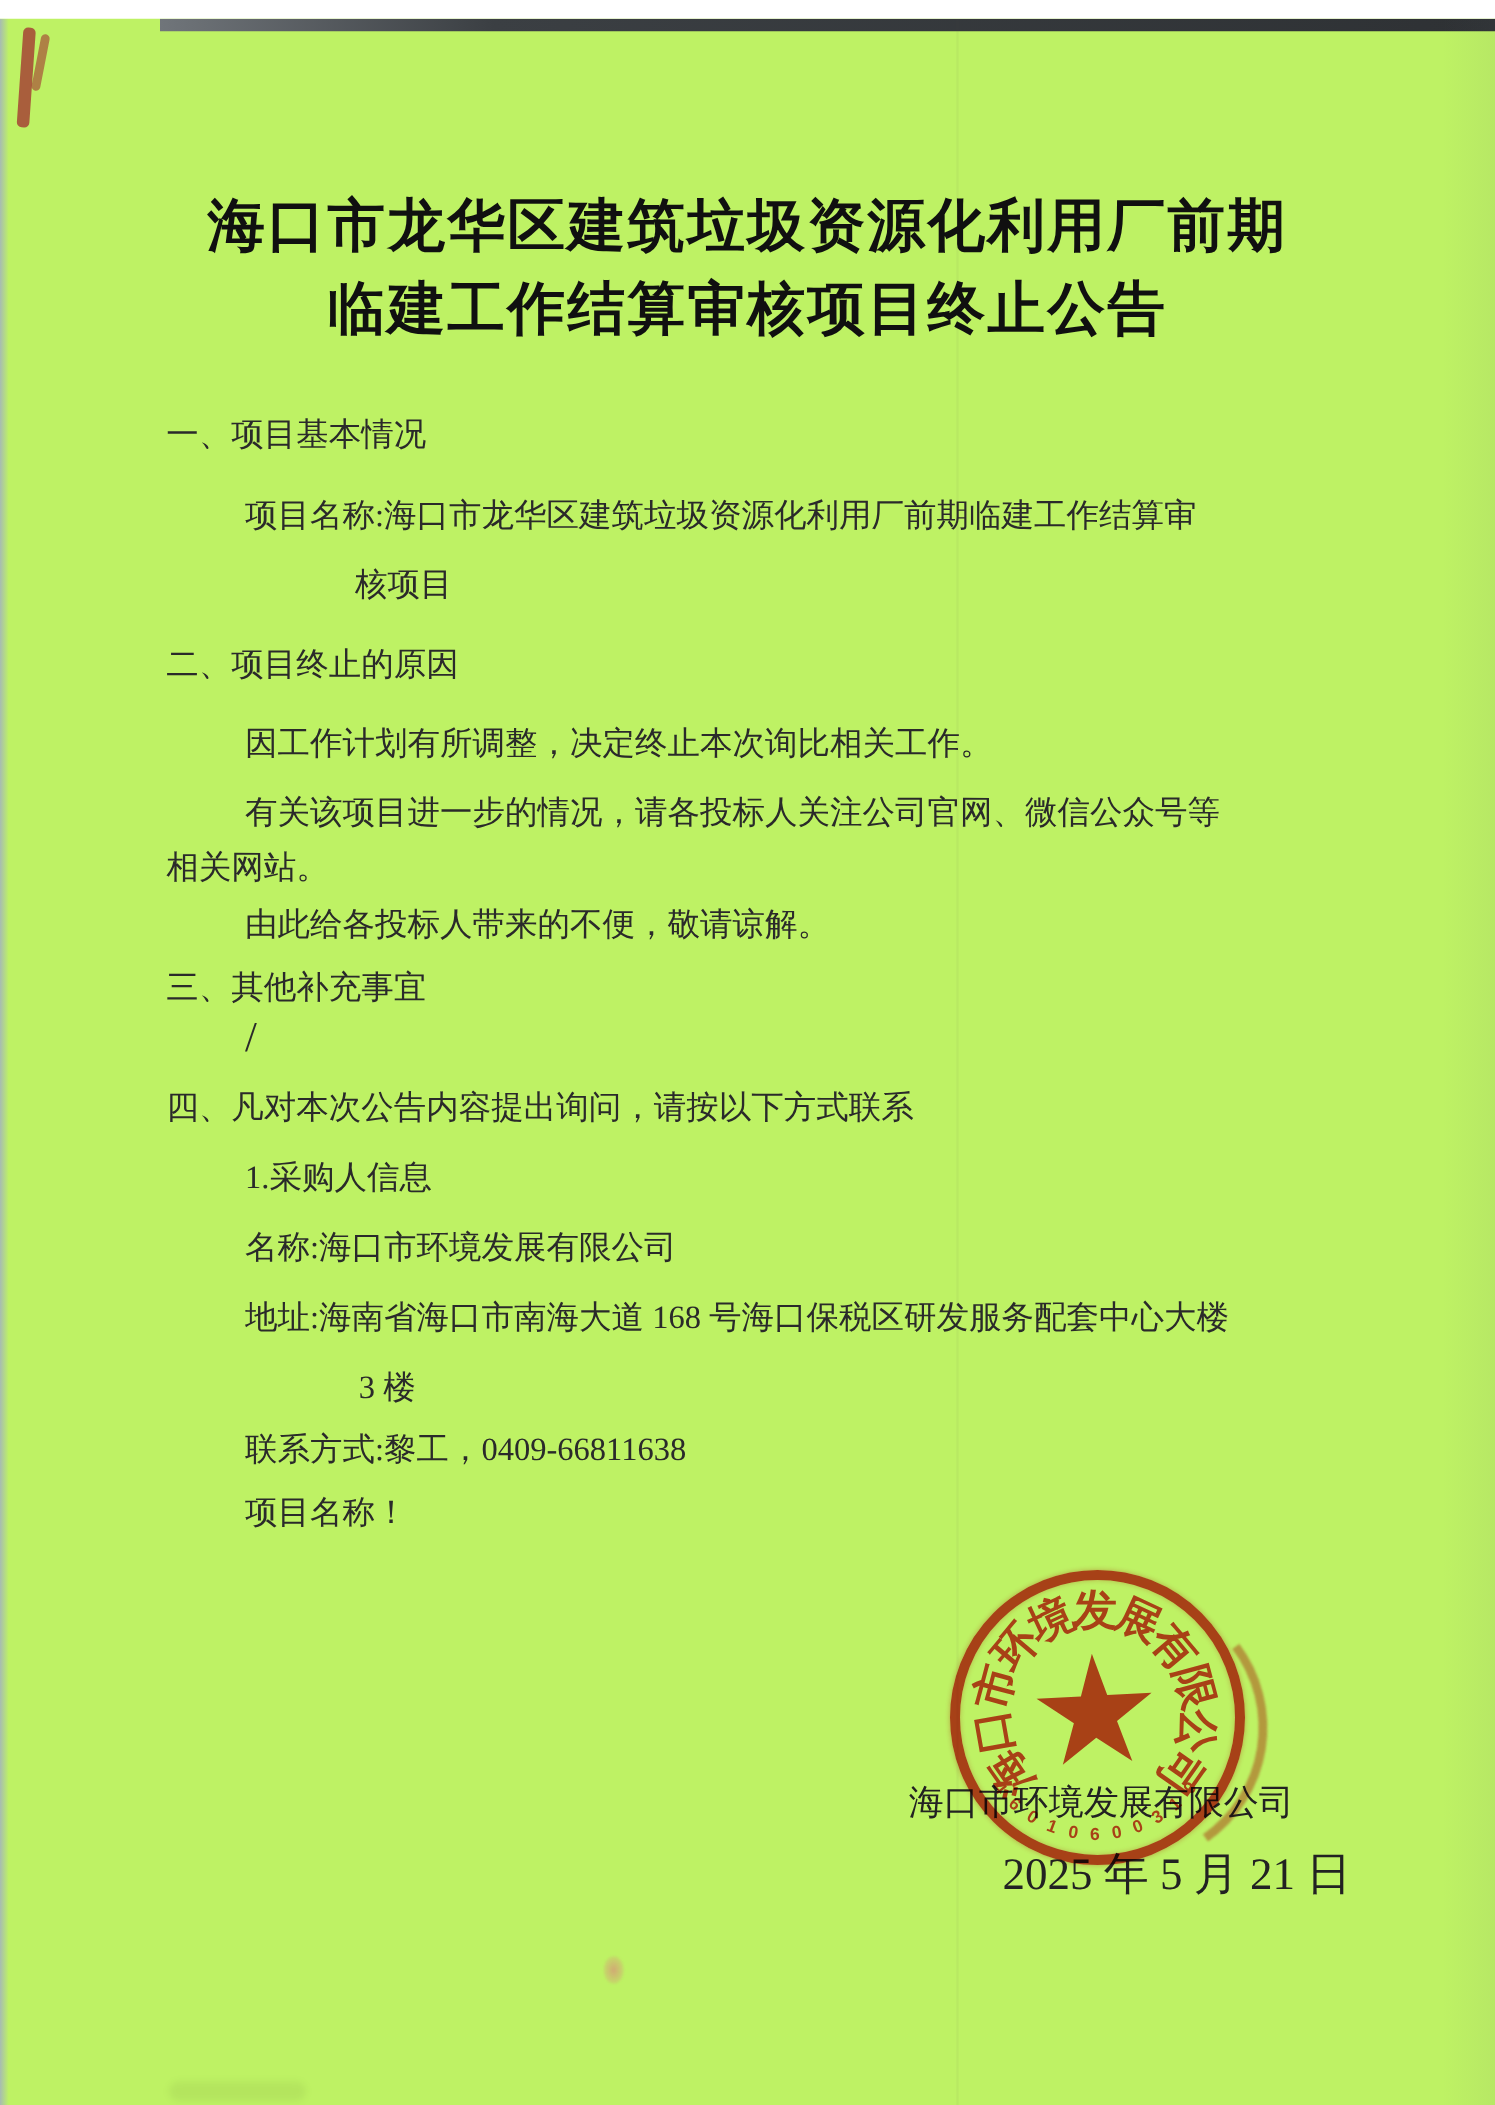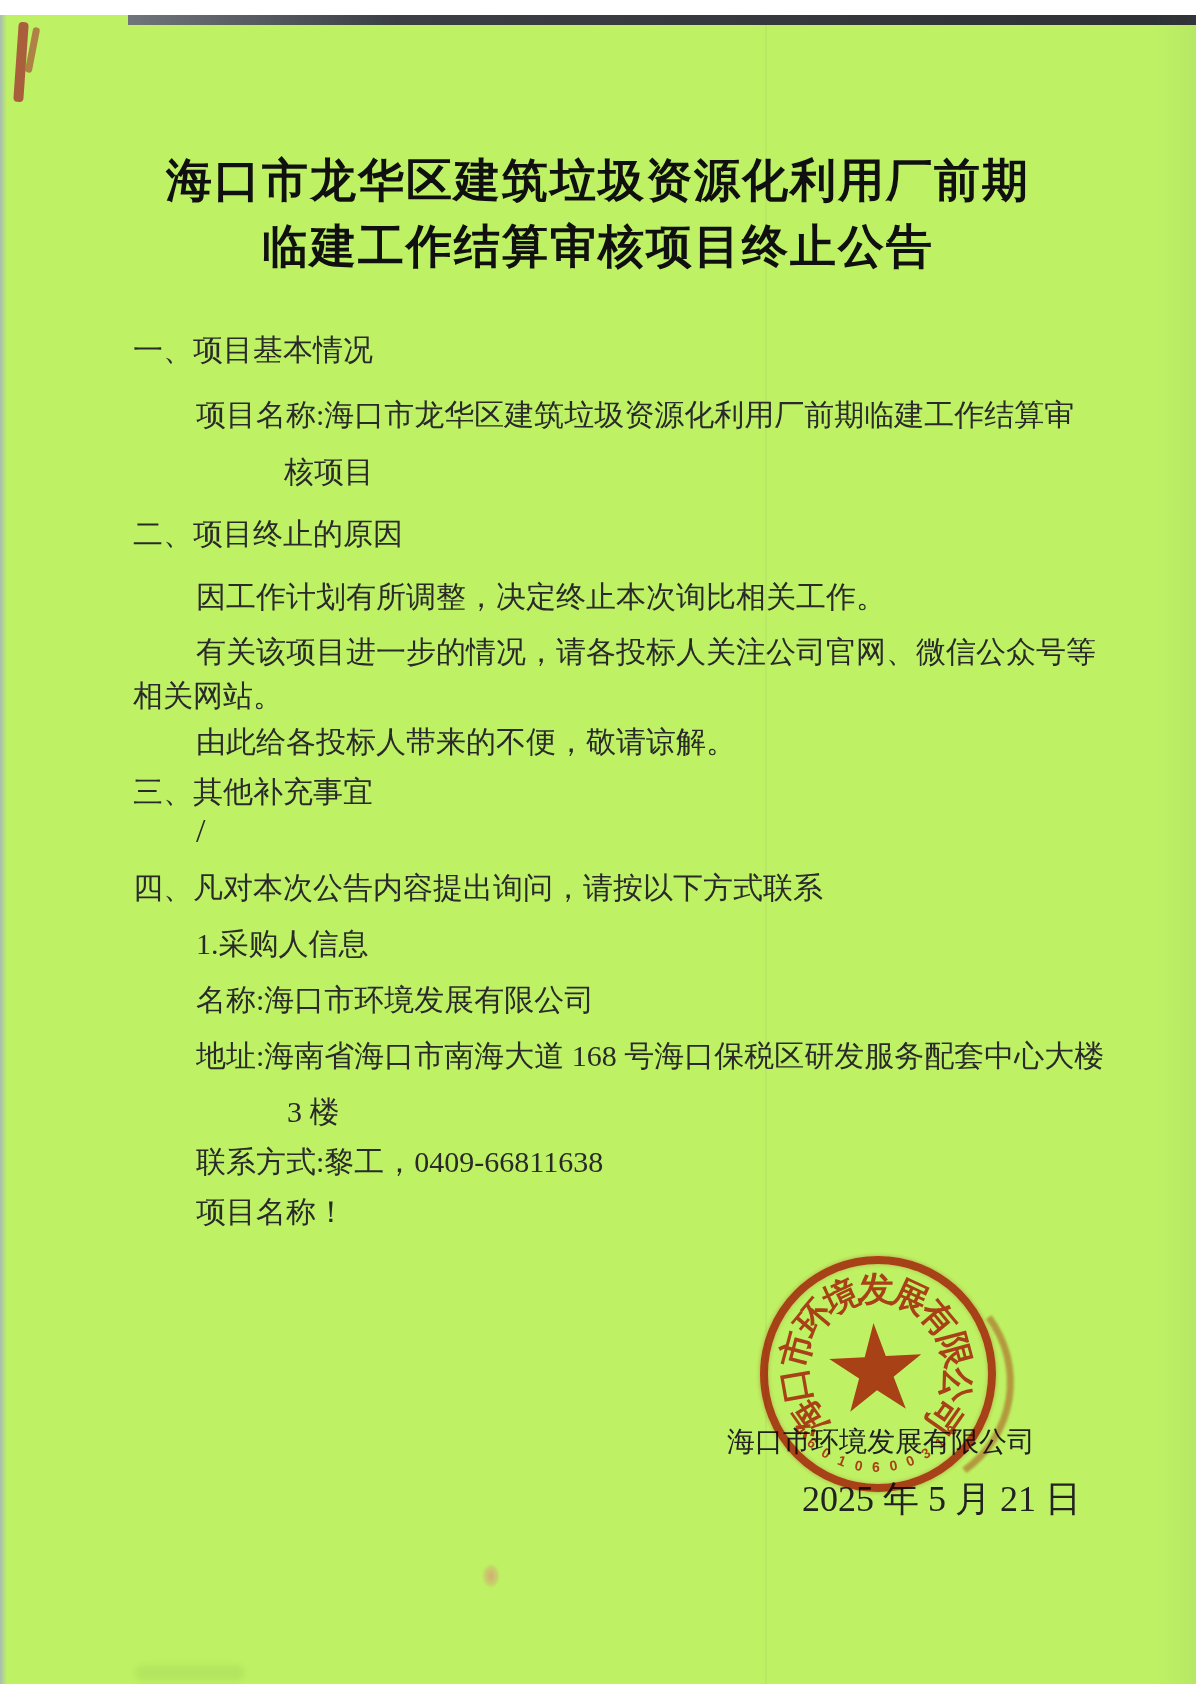--- a/index.html
+++ b/index.html
@@ -28,24 +28,24 @@
   .red-mark{position:absolute;background:#a33531;border-radius:4px;opacity:.78;}
   .red-mark.m1{left:16px;top:7px;width:10px;height:80px;transform:rotate(4deg);}
   .red-mark.m2{left:29px;top:12px;width:7px;height:46px;transform:rotate(11deg);opacity:.6;}
 
   
   .doc-title{position:absolute;left:0;width:100%;text-align:center;
     font-family:"Liberation Sans","DejaVu Sans",sans-serif;
     font-weight:900;font-size:46px;letter-spacing:2px;color:#101010;line-height:1;}
   .t1{top:142px;}
   .t2{top:208px;}
-  .line{position:absolute;font-size:30px;line-height:1.15;white-space:nowrap;color:#2a2a2a;}
+  .line{position:absolute;font-size:26px;line-height:1.15;white-space:nowrap;color:#2a2a2a;}
   .lx-head{left:133px;}
   .lx-ind{left:196px;}
-  .lx-cont2{left:284px;}
+  .lx-cont2{left:284px;font-family:Liberation Mono, monospace;}
   .lx-cont3{left:287px;}
   .slash{font-size:34px;}
 
   
   .sig-company{position:absolute;left:727px;top:1408px;font-size:28px;
     letter-spacing:0px;color:#222;white-space:nowrap;z-index:3;}
   .sig-date{position:absolute;left:802px;top:1460px;font-size:36px;
     color:#222;white-space:nowrap;z-index:3;}
 
   

